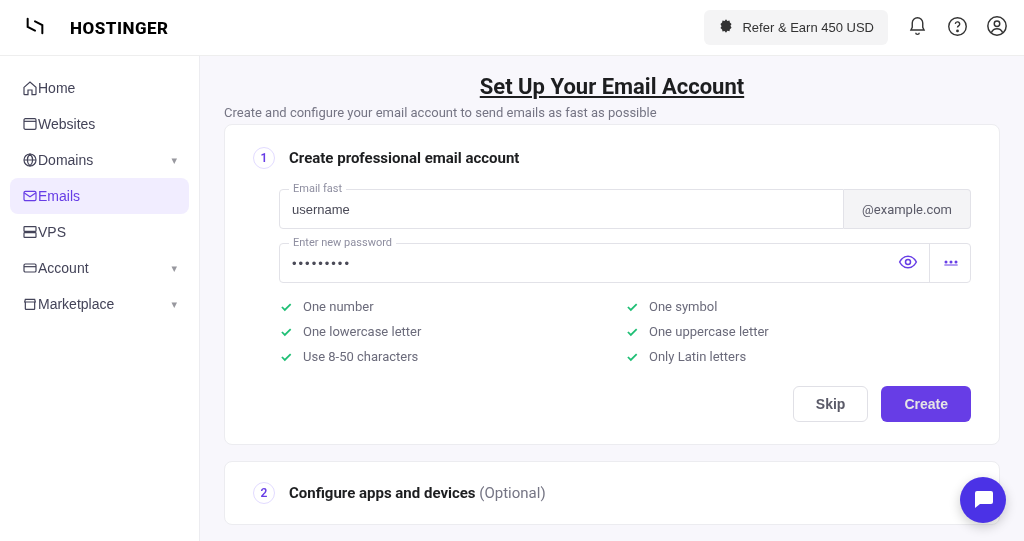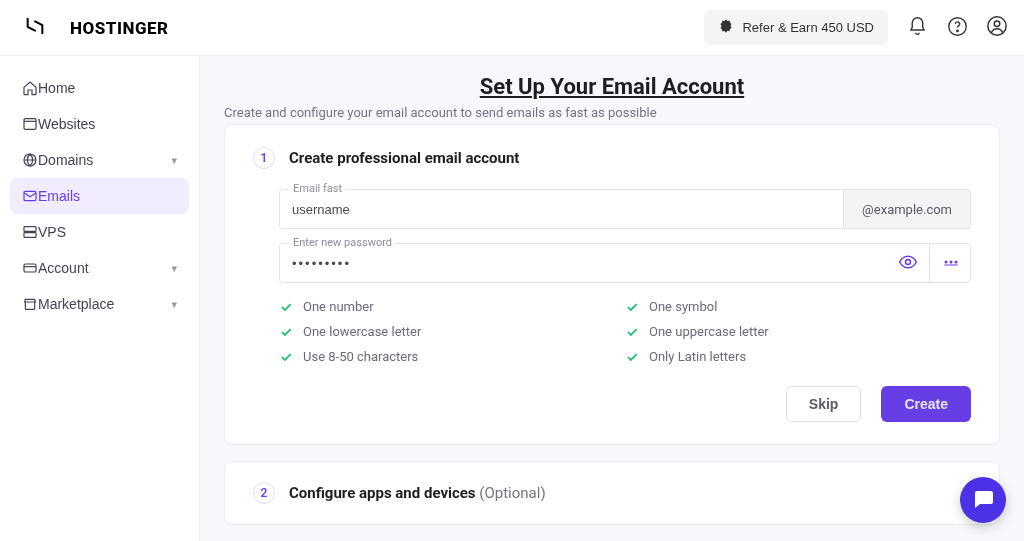--- a/index.html
+++ b/index.html
@@ -86,21 +86,21 @@
     width: 42px; display: flex; align-items: center; justify-content: center;
     color: #673de6; cursor: pointer; background:none; border:none;
     border-left: 1px solid #e2e2e8;
   }
   .pw-icon-btn:first-child { border-left: none; }
 
   .rules { display: grid; grid-template-columns: 1fr 1fr; row-gap: 10px; margin-top: 16px; margin-bottom: 22px; }
   .rule { display: flex; align-items: center; gap: 10px; font-size: 13px; color: #6b6b7b; }
   .check { color: #1fbf75; width: 14px; height: 14px; display:inline-flex; align-items:center; justify-content:center; }
 
-  .actions { display: flex; justify-content: flex-end; gap: 20px; margin-top: 6px; }
+  .actions { display: flex; justify-content: flex-end; gap: 13px; margin-top: 6px; }
   .btn { padding: 9px 22px; border-radius: 6px; font-size: 14px; font-weight: 600; cursor: pointer; border:1px solid transparent; }
   .btn-secondary { background: #fff; border-color: #e0e0e6; color: #5a5a68; }
   .btn-primary { background: #673de6; color: #e5e5e5; }
 
   .chat-fab {
     position: fixed; right: 18px; bottom: 18px;
     width: 46px; height: 46px; border-radius: 50%;
     background: #4b32e6; display: flex; align-items: center; justify-content: center;
     color: #fff; cursor: pointer; border:none;
     box-shadow: 0 4px 12px rgba(0,0,0,0.2);

